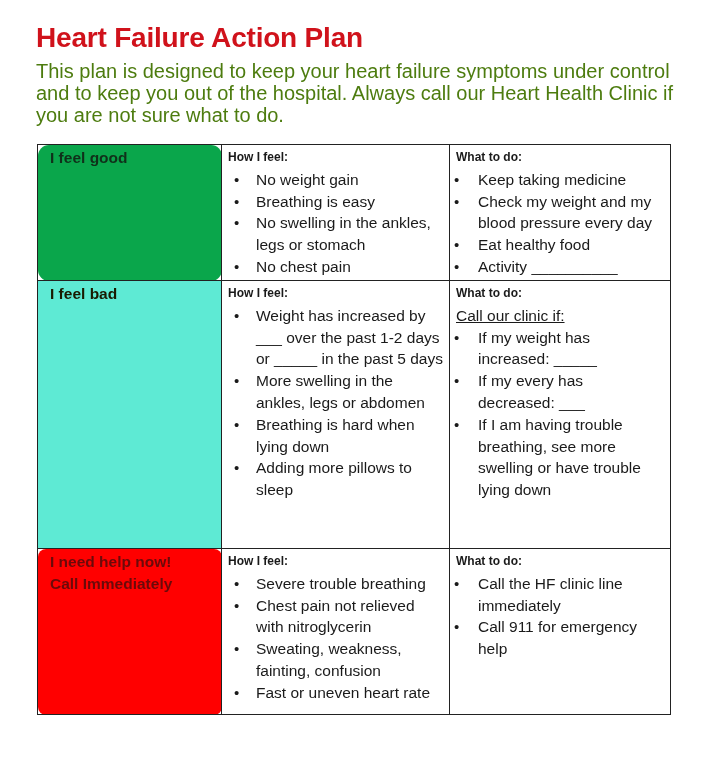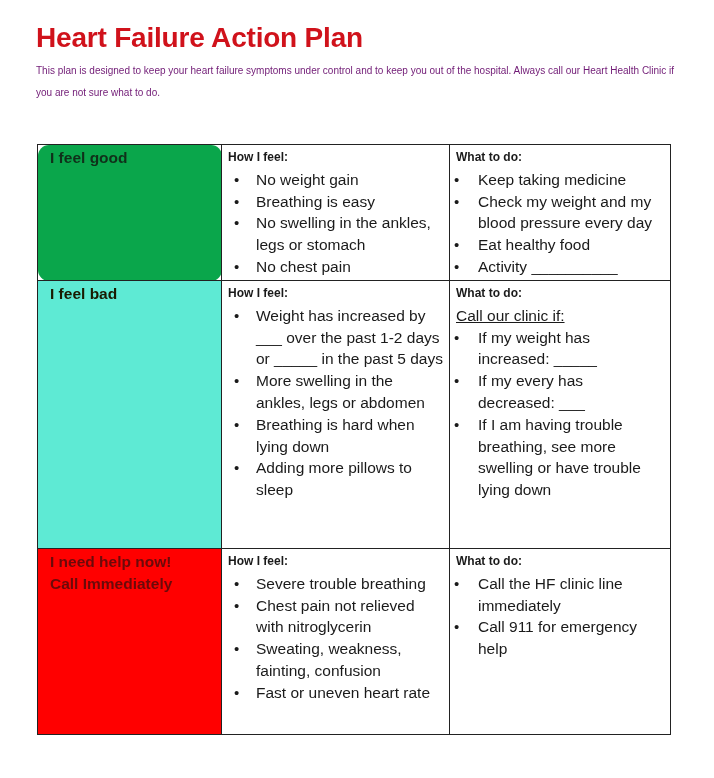--- a/index.html
+++ b/index.html
@@ -4,21 +4,21 @@
   <style>
     * { box-sizing: border-box; margin: 0; padding: 0; }
     html, body { width: 714px; height: 778px; background: #ffffff; overflow: hidden; }
     body { font-family: "Liberation Sans", "DejaVu Sans", sans-serif; color: #1a1a1a; position: relative; }
     .title {
       position: absolute; left: 36px; top: 22px;
       font-size: 28px; font-weight: bold; color: #d0121b; letter-spacing: -0.2px;
     }
     .intro {
       position: absolute; left: 36px; top: 60px; width: 650px;
-      font-size: 10px; line-height: 22px; color: #701a75;
+      font-size: 20px; line-height: 22px; color: #4d7c0f;
     }
     .plan {
       position: absolute; left: 37px; top: 144px; width: 633px;
       border-collapse: collapse; table-layout: fixed;
     }
     .plan td {
       border: 1.5px solid #222;
       vertical-align: top;
       font-size: 15.5px; line-height: 21.8px;
       padding: 2px 6px 2px 6px;
@@ -34,21 +34,21 @@
     .heading { font-weight: bold; font-size: 12px; }
     ul.bullets { list-style: none; }
     ul.bullets li { position: relative; padding-left: 28px; }
     ul.bullets li::before {
       content: "\2022"; position: absolute; left: 6px; top: 0; font-size: 15px;
     }
     ul.tight li { padding-left: 22px; }
     ul.tight li::before { left: -2px; }
     .row-good td { height: 136px; }
     .row-bad td { height: 268px; }
-    .row-help td { height: 186px; }
+    .row-help td { height: 166px; border-radius: 8px; }
     .plain { display: block; text-decoration: underline; }
   </style>
 </head>
 <body>
 
 <h1 class="title">Heart Failure Action Plan</h1>
 <p class="intro">This plan is designed to keep your heart failure symptoms under control and to keep you out of the hospital. Always call our Heart Health Clinic if you are not sure what to do.</p>
 
 <table class="plan">
   <colgroup>

